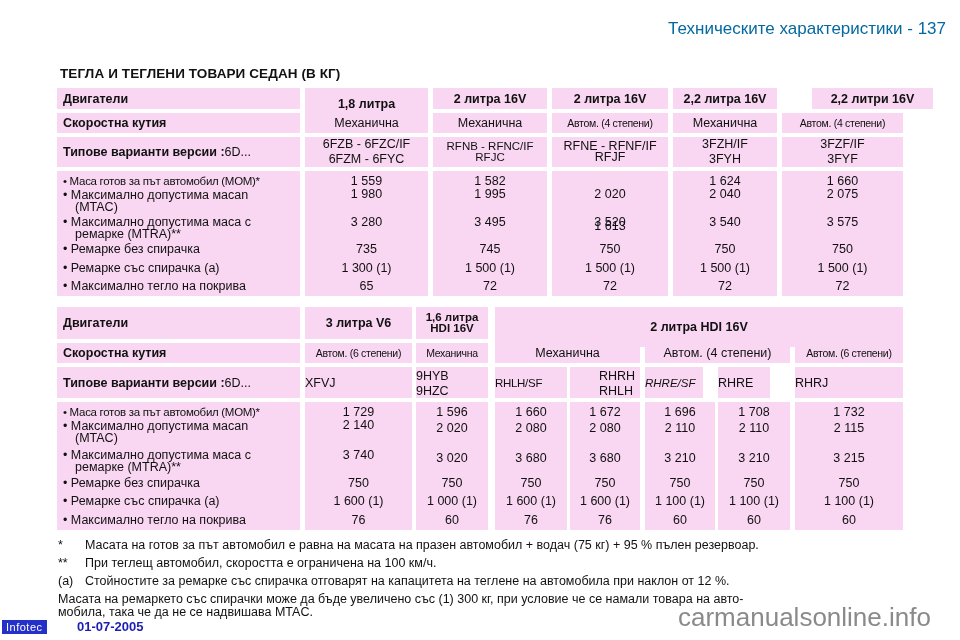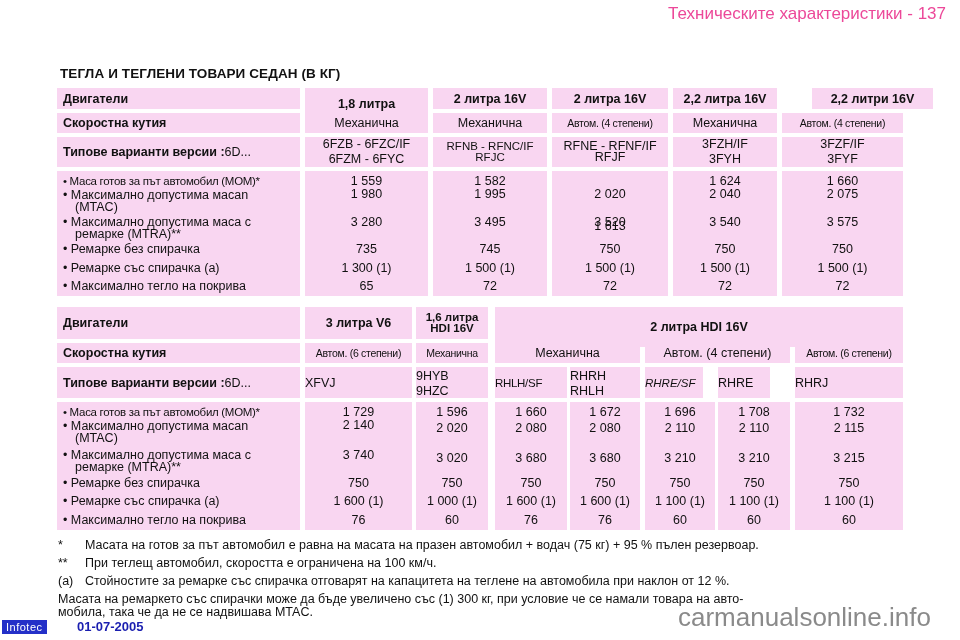--- a/index.html
+++ b/index.html
@@ -1,19 +1,19 @@
 <!DOCTYPE html>
 <html><head>
 <meta charset="utf-8">
 <style>
   html, body { margin:0; padding:0; }
   body { width:960px; height:640px; background:#ffffff; position:relative; overflow:hidden;
          font-family:"Liberation Sans", sans-serif; color:#111; }
   .abs { position:absolute; }
-  .page-header { right:14px; top:4px; font-size:17px; color:#ec4899; }
+  .page-header { right:14px; top:19px; font-size:17px; color:#0369a1; }
   .section-title { left:60px; top:66px; font-size:13.5px; font-weight:bold; letter-spacing:0.1px; }
   .cell { position:absolute; background:#f9d6f1; box-sizing:border-box; font-size:12.5px; color:#111; }
   .lbl { padding-left:6px; display:flex; align-items:center; font-weight:bold; font-size:12.5px; }
   .lbl .norm { font-weight:normal; }
   .hdr { display:flex; align-items:center; justify-content:center; font-weight:bold; text-align:center; font-size:12.5px; line-height:12px; }
   .ctr { display:flex; align-items:center; justify-content:center; text-align:center; }
   .small { font-size:10.5px; letter-spacing:-0.3px; }
   .two { flex-direction:column; line-height:15px; }
   .two.tight { line-height:11px; }
   .top { align-items:flex-start; padding-top:2px; }
@@ -192,21 +192,21 @@
   </div>
   <div class="cell vals" style="left:495px;top:402px;width:72px;height:128px;">
     <div style="top:3px;">1 660</div>
     <div style="top:19px;">2 080</div>
     <div style="top:49px;">3 680</div>
     <div style="top:74px;">750</div>
     <div style="top:92px;">1 600 (1)</div>
     <div style="top:111px;">76</div>
   </div>
 
-  <div class="cell ctr two top" style="left:570px;top:367px;width:70px;height:31px;">
+  <div class="cell ctr two top" style="left:570px;top:367px;width:70px;height:31px;padding-left:29px;">
     <span>RHRH</span>
     <span>RHLH</span>
   </div>
   <div class="cell vals" style="left:570px;top:402px;width:70px;height:128px;">
     <div style="top:3px;">1 672</div>
     <div style="top:19px;">2 080</div>
     <div style="top:49px;">3 680</div>
     <div style="top:74px;">750</div>
     <div style="top:92px;">1 600 (1)</div>
     <div style="top:111px;">76</div>

